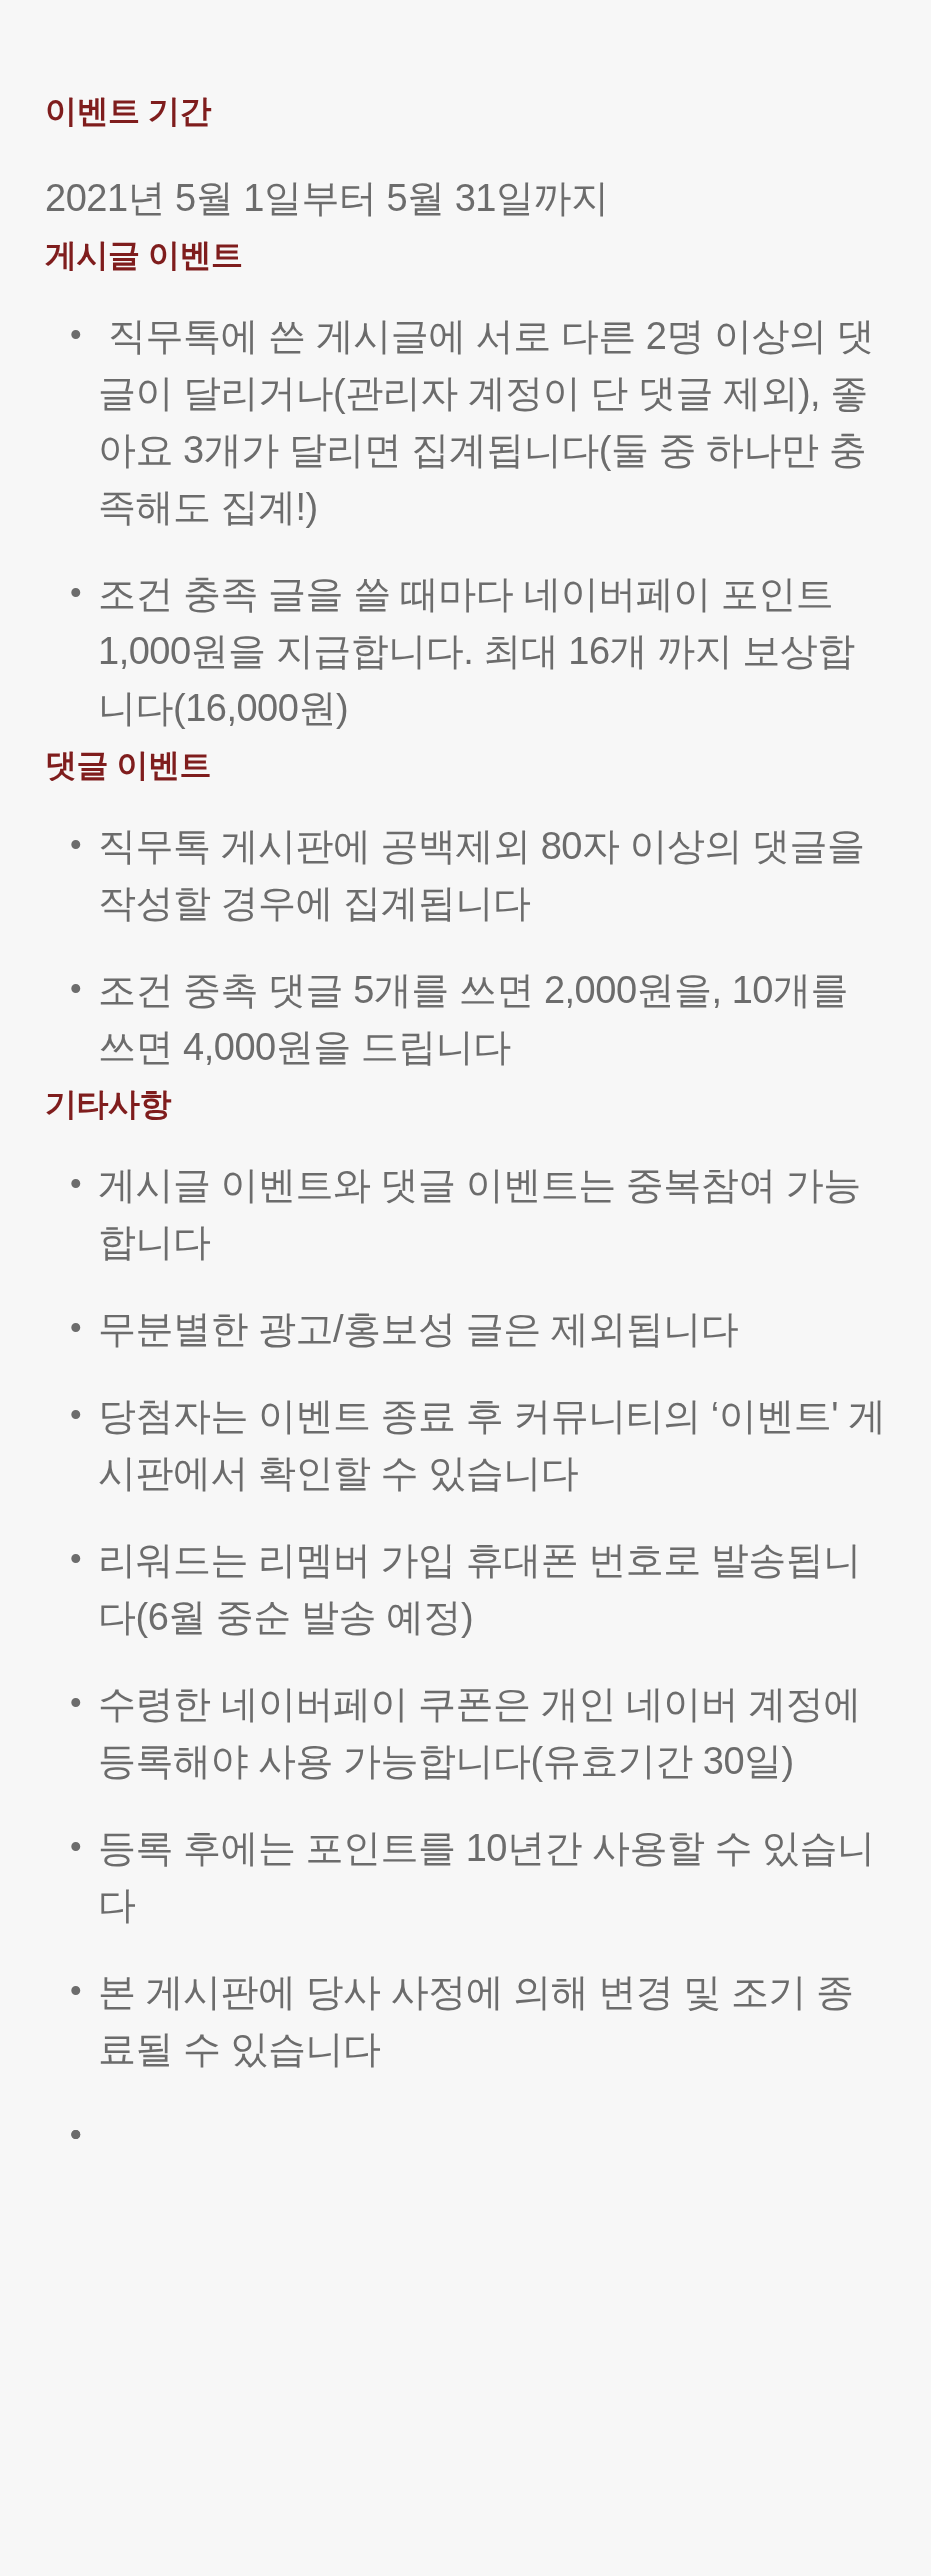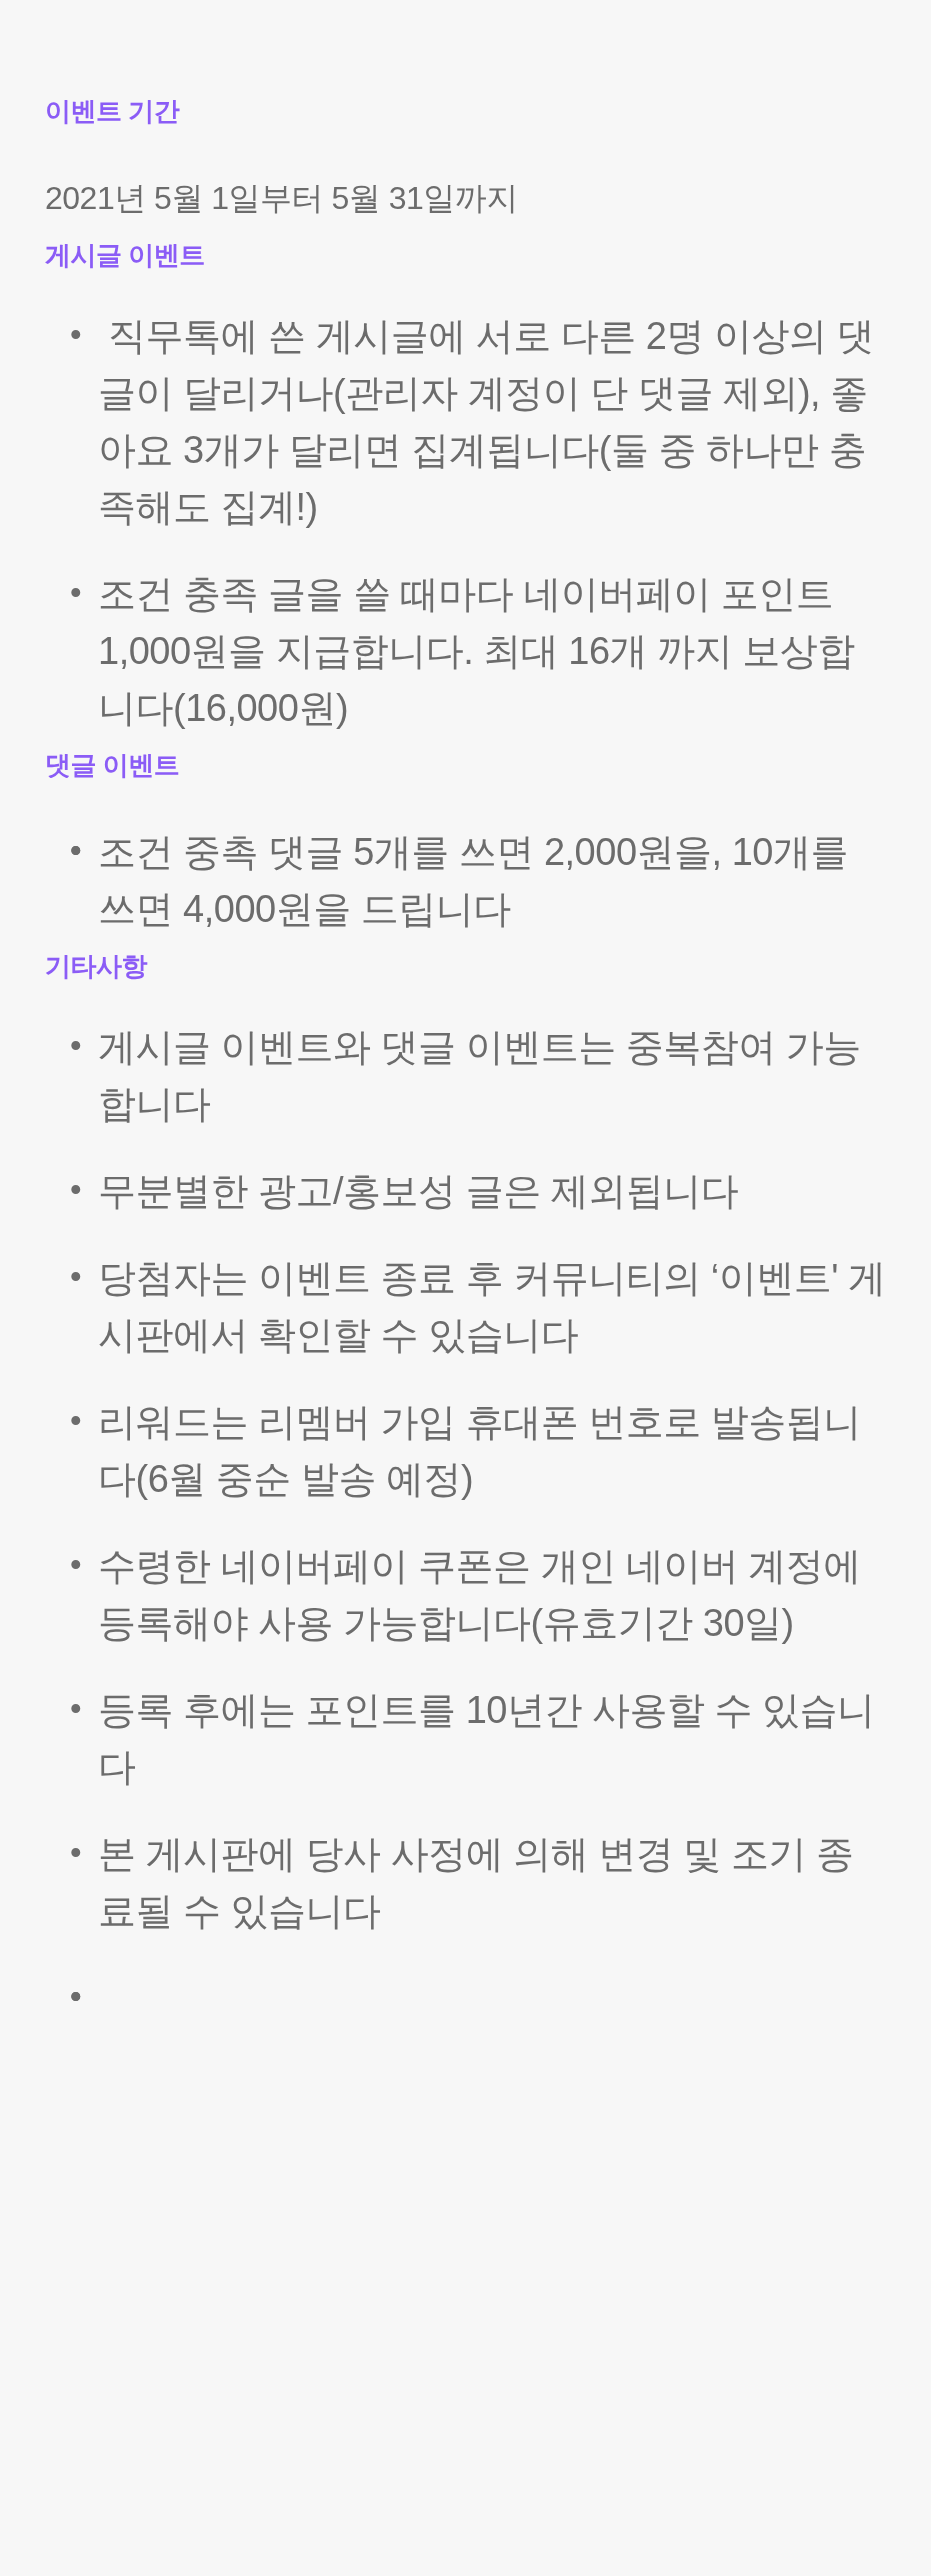--- a/index.html
+++ b/index.html
@@ -15,28 +15,28 @@
     box-sizing: border-box;
     background: #f7f7f7;
     padding: 83px 45px 0 45px;
     font-family: "Liberation Sans", sans-serif;
     letter-spacing: -0.5px;
   }
   .section { margin: 0; }
   .section + .section { }
   h2.sec-heading {
     margin: 0;
-    font-size: 26px;
+    font-size: 32px;
     line-height: 57px;
     font-weight: 700;
-    color: #8b5cf6;
+    color: #7f1d1d;
   }
   p.sec-paragraph {
     margin: 30px 0 0 0;
-    font-size: 32px;
+    font-size: 38px;
     line-height: 57px;
     font-weight: 400;
     color: #6c6c6c;
   }
   ul.bullet-list {
     list-style: none;
     margin: 24px 0 0 0;
     padding: 0 0 0 53px;
   }
   ul.bullet-list li {
@@ -78,20 +78,21 @@
         <span class="txt">조건 충족 글을 쓸 때마다 네이버페이 포인트 1,000원을 지급합니다. 최대 16개 까지 보상합니다(16,000원)</span>
       </li>
     </ul>
   </section>
 
   <section class="section">
     <h2 class="sec-heading">댓글 이벤트</h2>
     <ul class="bullet-list">
       <li>
         <span class="marker">•</span>
+        <span class="txt">직무톡 게시판에 공백제외 80자 이상의 댓글을 작성할 경우에 집계됩니다</span>
       </li>
       <li>
         <span class="marker">•</span>
         <span class="txt">조건 중촉 댓글 5개를 쓰면 2,000원을, 10개를 쓰면 4,000원을 드립니다</span>
       </li>
     </ul>
   </section>
 
   <section class="section">
     <h2 class="sec-heading">기타사항</h2>

